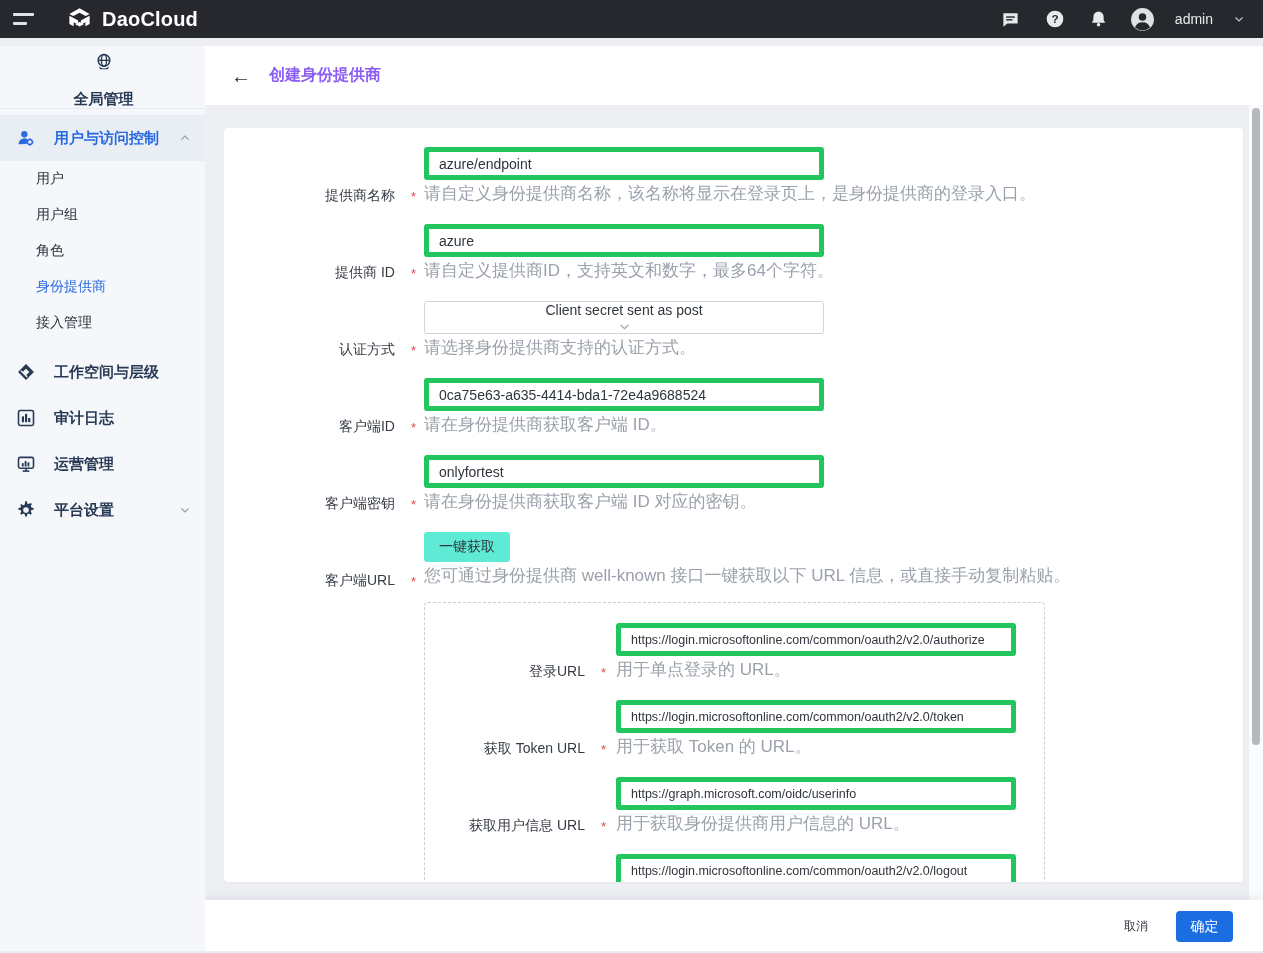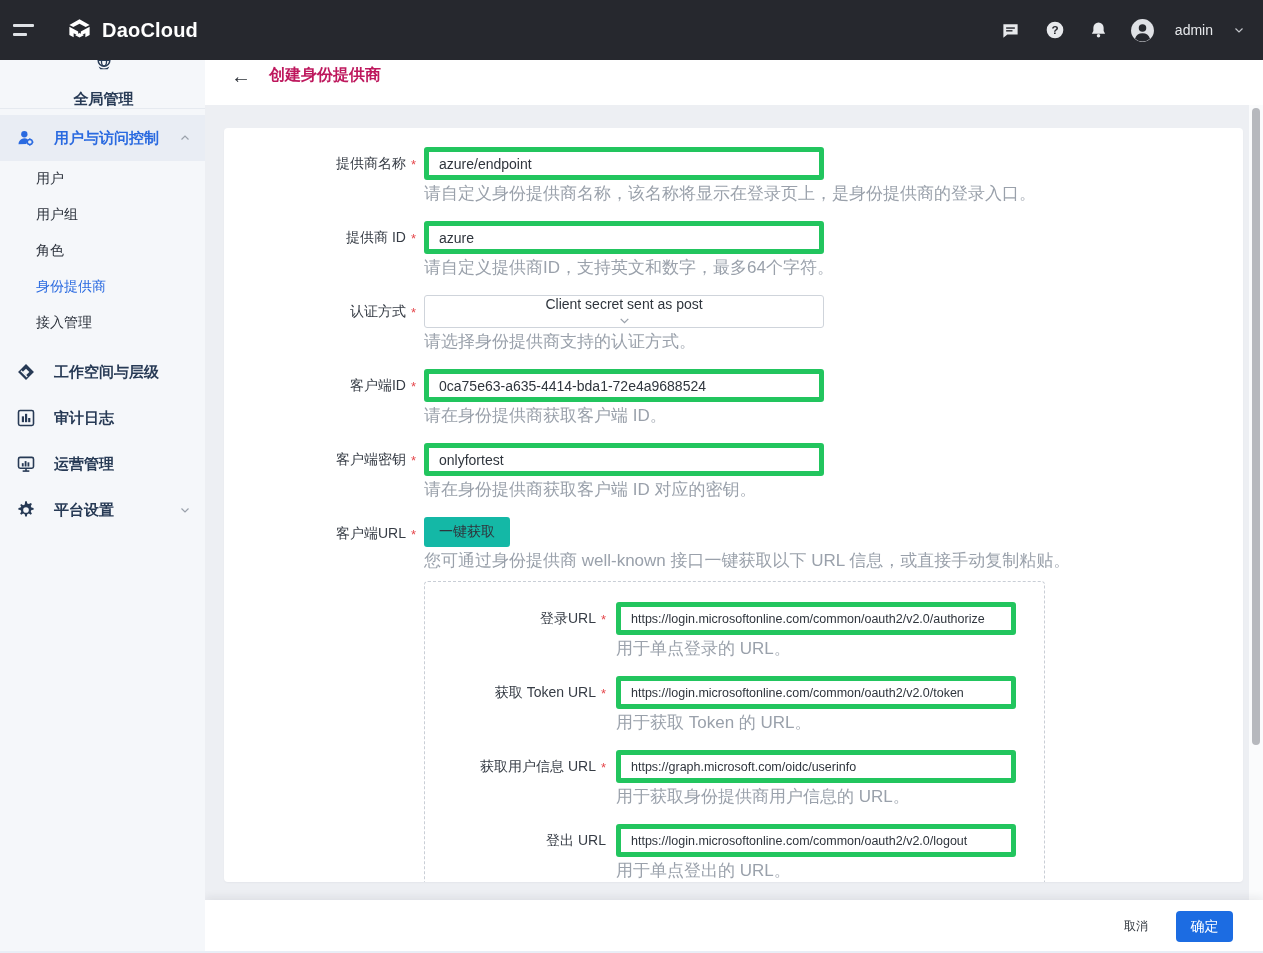--- a/index.html
+++ b/index.html
@@ -3,21 +3,21 @@
 <meta charset="utf-8">
 <style>
   * { margin:0; padding:0; box-sizing:border-box; }
   html,body { width:1263px; height:953px; }
   body {
     font-family:"Liberation Sans","DejaVu Sans",sans-serif;
     position:relative; overflow:hidden; background:#edeff3; color:#31363f;
   }
 
   
-  .topbar { position:absolute; top:0; left:0; right:0; height:60px;
+  .topbar { position:absolute; top:0; left:0; right:0; height:38px;
     background:#26282e; display:flex; align-items:center; z-index:30; }
   .hamburger { width:46px; height:46px; display:flex; flex-direction:column;
     justify-content:center; gap:6px; padding-left:13px; cursor:pointer; }
   .hamburger .bar1 { width:21px; height:3px; background:#dfe2e6; border-radius:1px; }
   .hamburger .bar2 { width:14px; height:3px; background:#dfe2e6; border-radius:1px; }
   .brand { display:flex; align-items:center; gap:9px; margin-left:20px; }
   .brand-name { color:#fff; font-size:20px; font-weight:bold; letter-spacing:.2px; }
   .topbar-right { margin-left:auto; display:flex; align-items:center; gap:10px; padding-right:18px; }
   .tb-icon { width:34px; height:34px; display:flex; align-items:center; justify-content:center;
     border-radius:4px; cursor:pointer; }
@@ -35,43 +35,43 @@
   .side-top.active-parent { background:#e9edf4; color:#2a6ae0; }
   .side-sub { height:36px; display:flex; align-items:center; padding-left:36px;
     font-size:14px; color:#2b313b; cursor:pointer; }
   .side-sub.active { color:#2a6ae0; }
   .side-group-gap { height:8px; }
 
   
   .titlebar { position:absolute; top:46px; left:205px; right:0; height:59px;
     background:#ffffff; display:flex; align-items:center; padding-left:26px; gap:18px; z-index:10; }
   .back-arrow { font-size:20px; font-weight:bold; color:#2a2f36; cursor:pointer; line-height:1; }
-  .page-title { font-size:16px; font-weight:700; color:#be185d; }
+  .page-title { font-size:16px; font-weight:700; color:#8b5cf6; }
 
   
   .content { position:absolute; top:105px; left:205px; right:0; bottom:53px;
     background:#edeff3; overflow:hidden; }
   .card { margin:23px 20px 0 19px; background:#fff; border-radius:4px;
     height:754px; overflow:hidden; padding-top:19px;
     box-shadow:0 1px 2px rgba(30,35,43,.04); }
 
   .frow { display:flex; margin-bottom:19px; }
   .flabel { width:200px; flex-shrink:0; display:flex; justify-content:flex-end;
-    align-items:flex-start; padding:8px 8px 0 0; font-size:14px; color:#363c45; gap:5px; }
+    align-items:flex-start; padding:8px 8px 0 0; font-size:14px; color:#363c45; gap:16px;margin-top:32px; }
   .star { color:#e5484d; font-size:13px; padding-top:2px; }
   .fbody { min-width:0; }
   .txt { width:400px; height:33px; border:5px solid #22c55e; border-radius:3px;
     background:#fff; padding:0 10px; font-size:14px; color:#2f353d;
     font-family:"Liberation Sans","DejaVu Sans",sans-serif; outline:none; }
   .txt.url { font-size:12.5px; }
   .selectbox { width:400px; height:33px; border:1px solid #cfd4db; border-radius:3px;
     background:#fff; display:flex; align-items:center; justify-content:space-between;
     padding:0 10px 0 10px; font-size:14px; color:#2f353d; cursor:pointer;flex-direction:column; }
   .fhelp { margin-top:6px; font-size:17px; color:#9aa1ab; line-height:16px; }
-  .fetch-btn { height:30px; padding:0 15px; background:#14b8a6; border:none; border-radius:3px;
+  .fetch-btn { height:30px; padding:0 15px; background:#5eead4; border:none; border-radius:3px;
     font-size:14px; color:#2f353d; cursor:pointer;
     font-family:"Liberation Sans","DejaVu Sans",sans-serif; }
 
   .url-group { margin:12px 0 0 200px; width:621px; border:1px dashed #c9ced6;
     border-radius:4px; padding-top:20px; height:400px; background:#fff; }
   .url-group .flabel { width:191px; padding-right:10px; }
 
   
   .footer { position:absolute; left:205px; right:0; bottom:0; height:53px; background:#fff;
     box-shadow:0 -3px 8px rgba(31,35,41,.07); display:flex; align-items:center;

